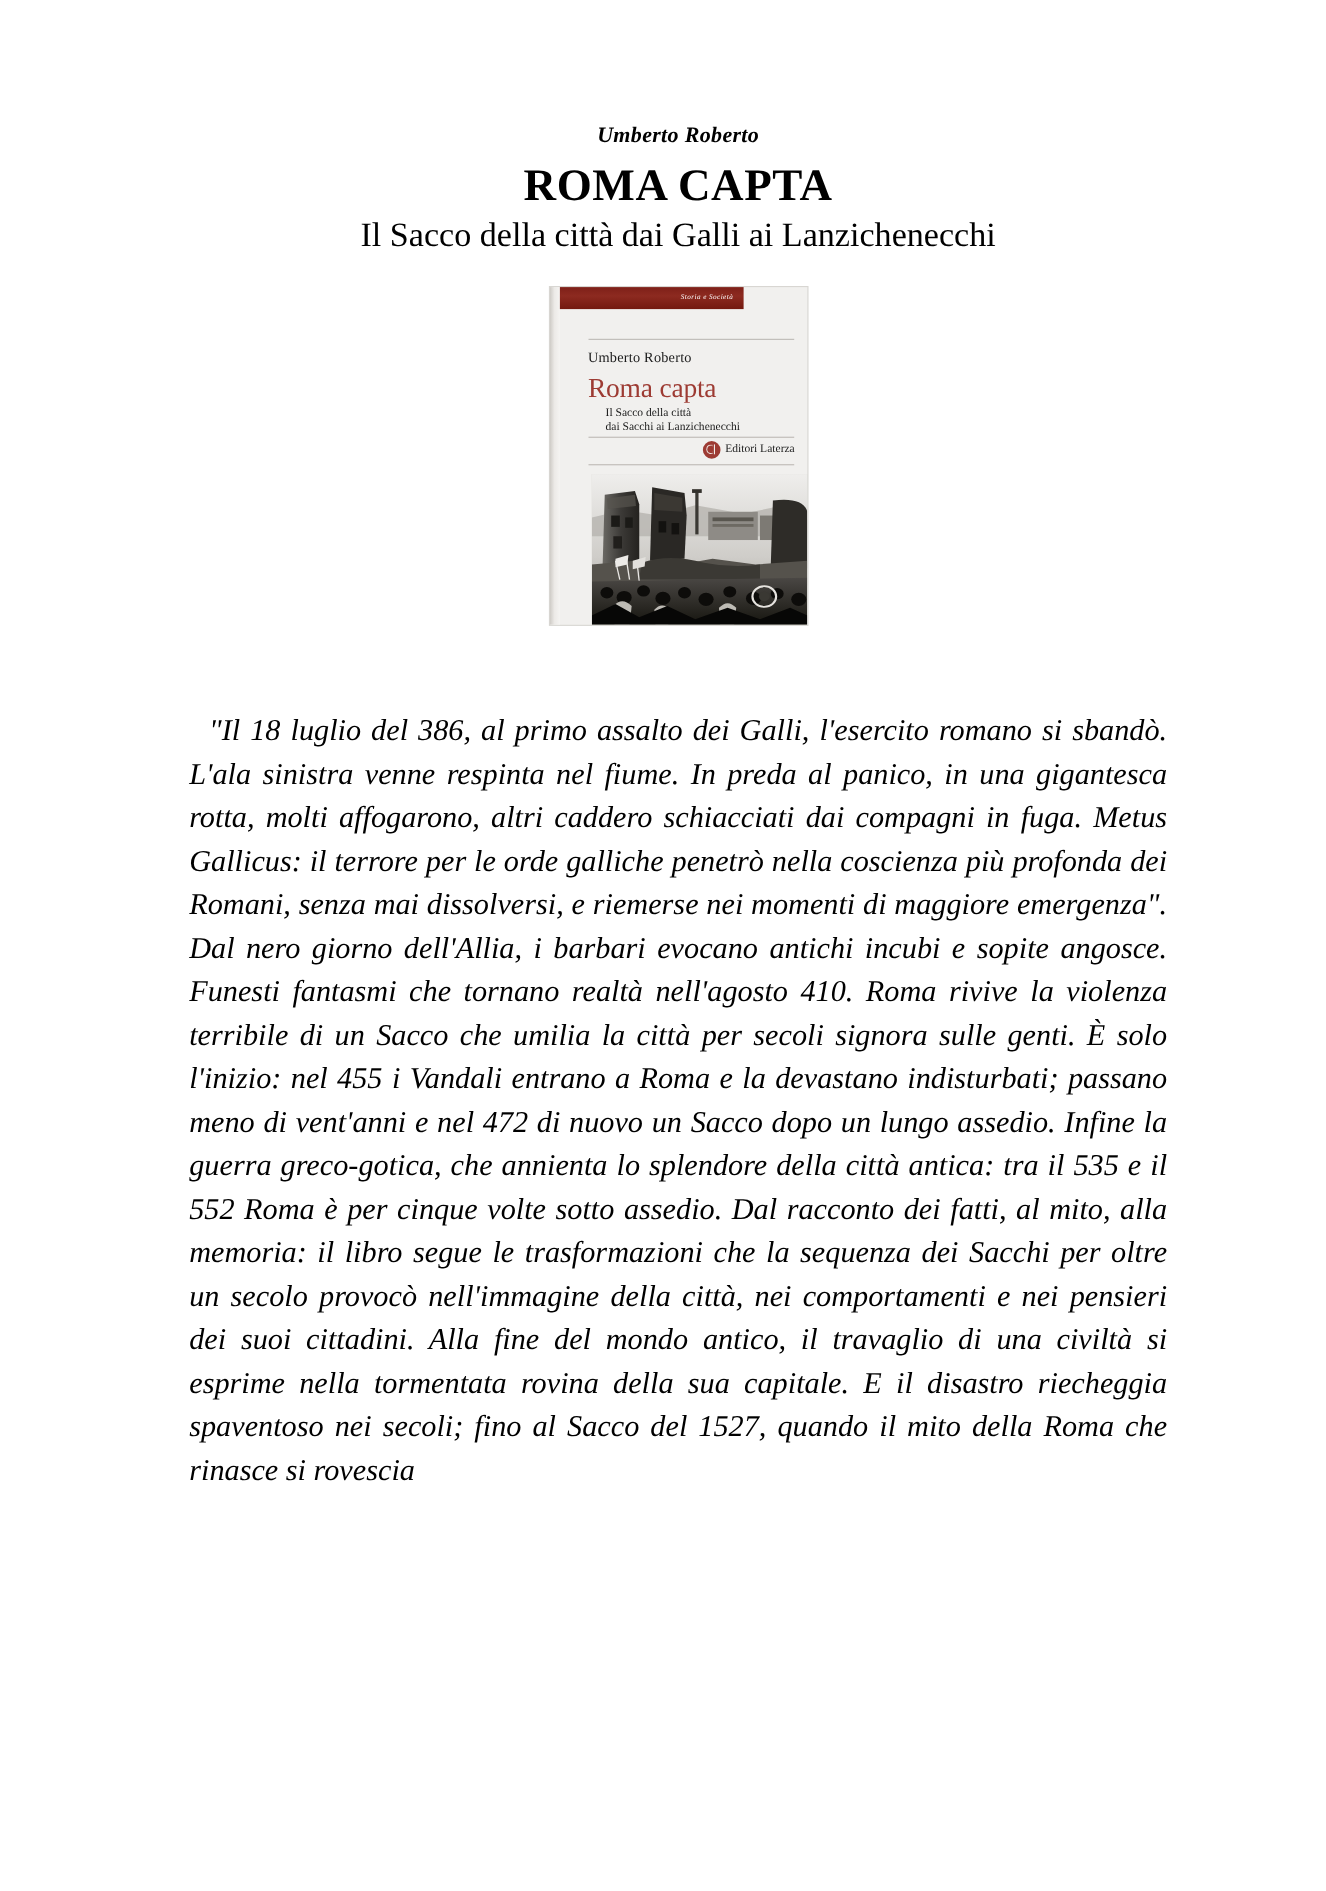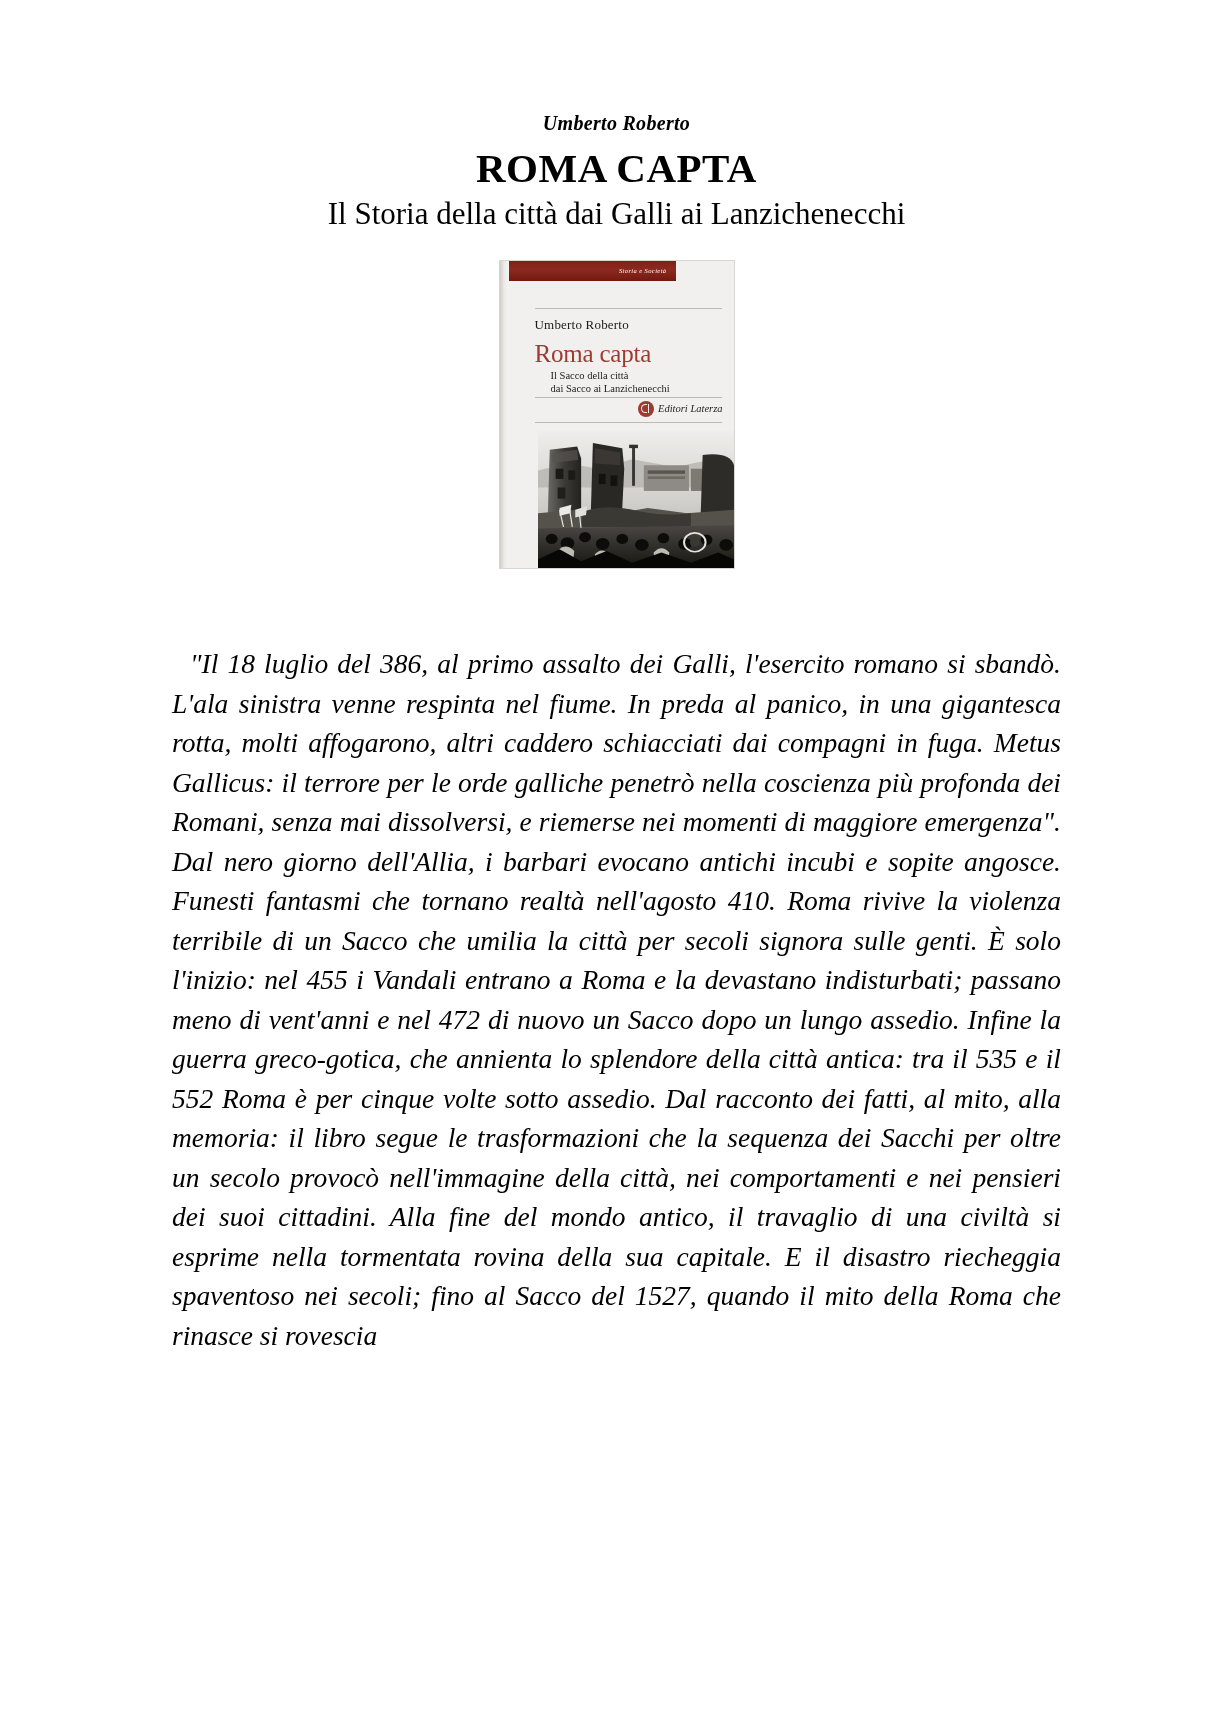--- a/index.html
+++ b/index.html
@@ -161,21 +161,20 @@
     box-sizing: border-box;
   }
   .cover-publisher .mark::after {
     content: "";
     position: absolute;
     left: 9.5px; top: 3.5px;
     width: 1.5px; height: 9px;
     background: #f1ece8;
   }
   .cover-publisher .pname {
-    font-style: italic;
     font-size: 10.5px;
     color: #222222;
     white-space: nowrap;
   }
 
   
   .cover-art {
     position: absolute;
     left: 29px;
     right: 0px;
@@ -204,36 +203,36 @@
   .body-text .lead { padding-left: 18px; }
 </style>
 </head>
 <body>
 
 <div class="page">
 
   <div class="header">
     <div class="author-line">Umberto Roberto</div>
     <div class="main-title">ROMA CAPTA</div>
-    <div class="sub-title">Il Storia della città dai Galli ai Lanzichenecchi</div>
+    <div class="sub-title">Il Sacco della città dai Galli ai Lanzichenecchi</div>
   </div>
 
   <div class="cover-wrap">
     <div class="cover">
 
       <div class="cover-spine"></div>
 
       <div class="cover-banner">Storia e Società</div>
 
       <div class="cover-body">
         <div class="cover-rule r1"></div>
         <div class="cover-author">Umberto Roberto</div>
         <div class="cover-rule r2"></div>
         <div class="cover-title">Roma capta</div>
-        <div class="cover-subtitle"><span>Il Sacco della città</span><br><span>dai Sacco ai Lanzichenecchi</span></div>
+        <div class="cover-subtitle"><span>Il Sacco della città</span><br><span>dai Sacchi ai Lanzichenecchi</span></div>
         <div class="cover-rule r3"></div>
 
         <div class="cover-publisher">
           <span class="mark"></span>
           <span class="pname">Editori Laterza</span>
         </div>
 
         <div class="cover-art">
           <svg viewBox="0 0 200 160" preserveAspectRatio="none" aria-hidden="true">
             <defs>

